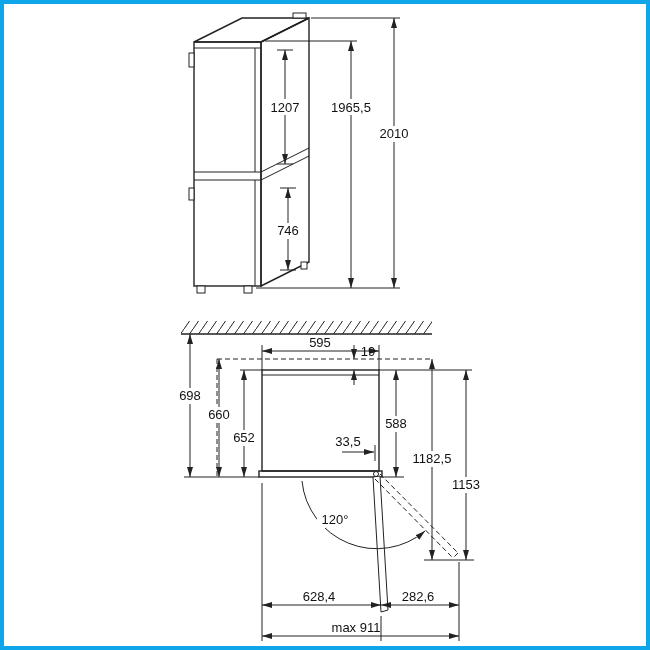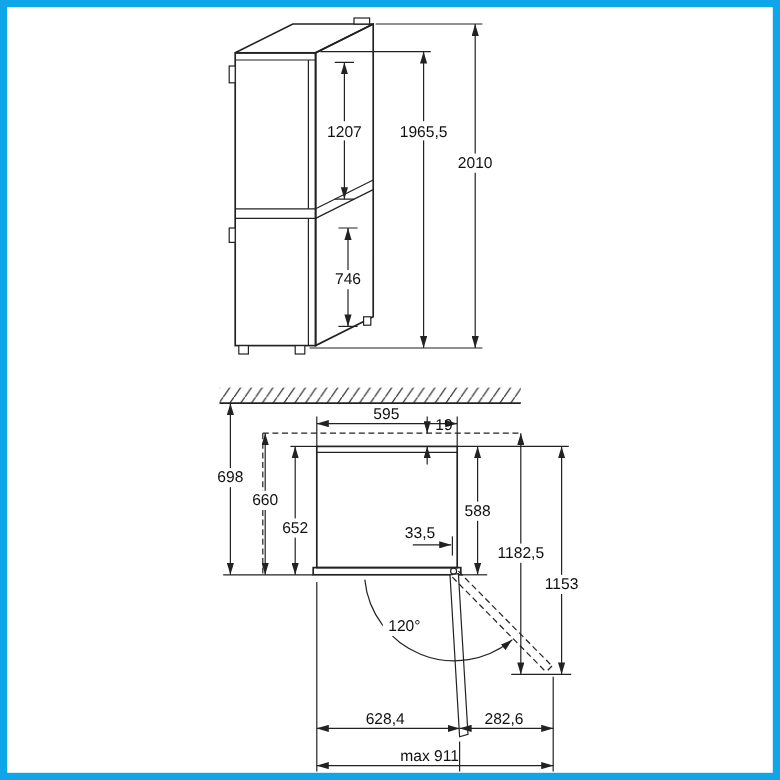--- a/index.html
+++ b/index.html
@@ -1,18 +1,18 @@
 <!DOCTYPE html>
 <html><head>
 <meta charset="utf-8">
 <style>
   html,body{margin:0;padding:0;background:#fff;}
   #canvas{
     width:650px;height:650px;background:#ffffff;
-    border:6px solid #0ea5e9;box-sizing:border-box;
+    border:4px solid #0ea5e9;box-sizing:border-box;
     font-family:"Liberation Sans", sans-serif;
     position:relative;
   }
   svg{display:block;}
   .lbl{
     font-family:"Liberation Sans", sans-serif;
     font-size:13px;
     fill:#111;
     text-anchor:middle;
   }

